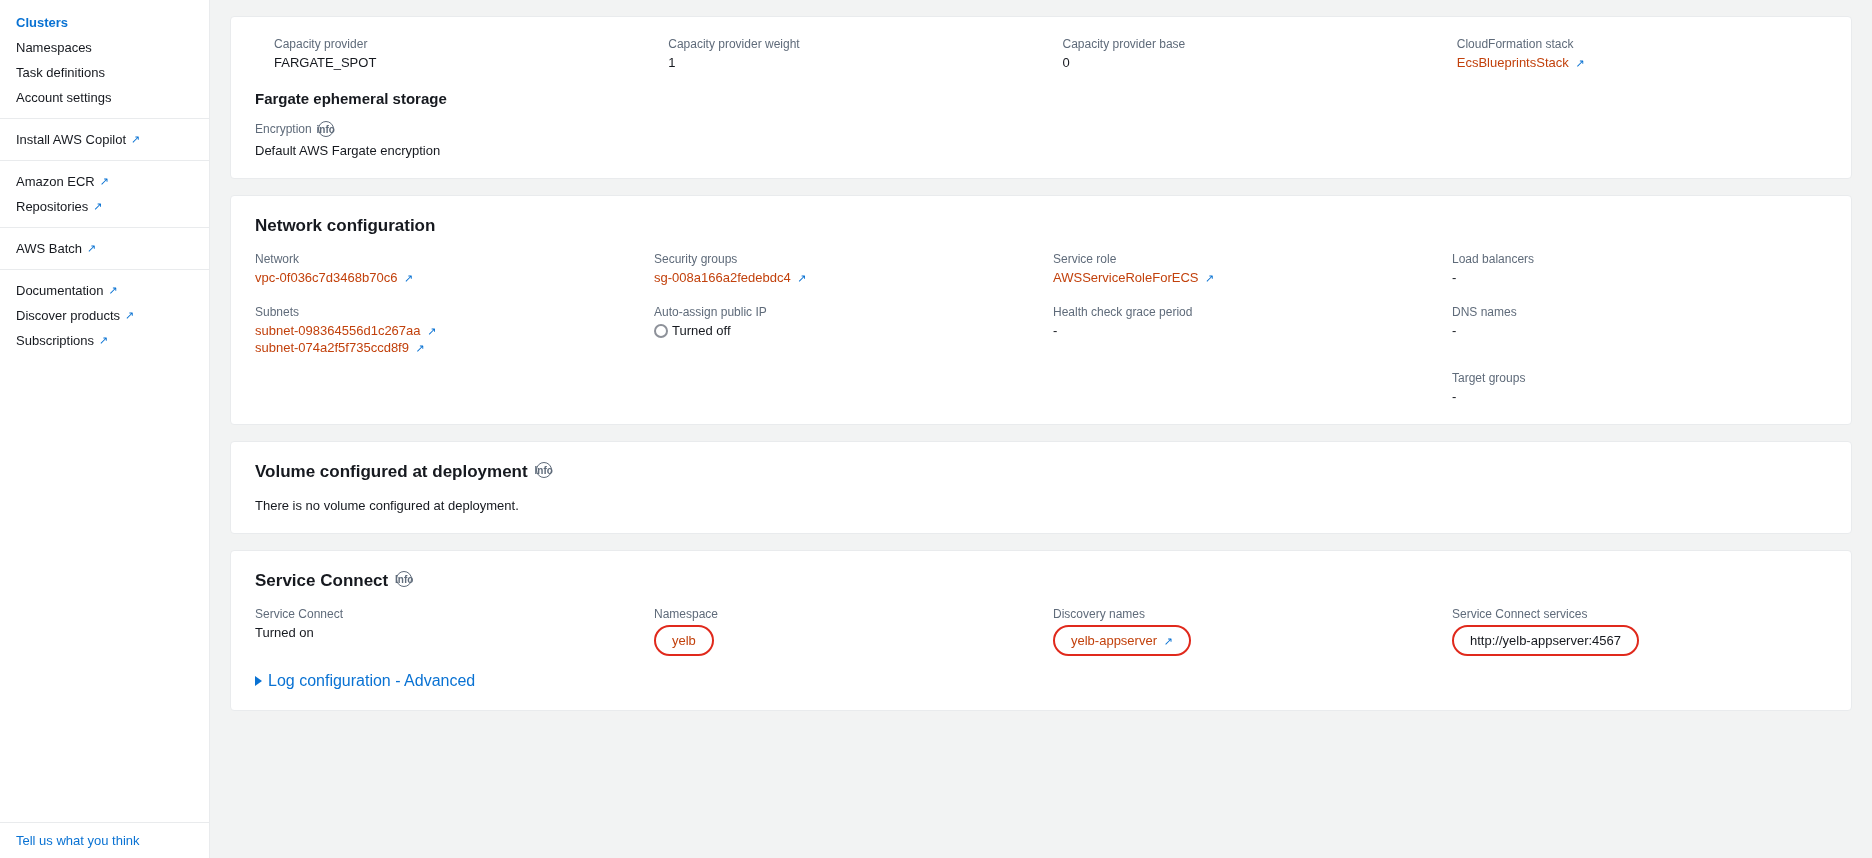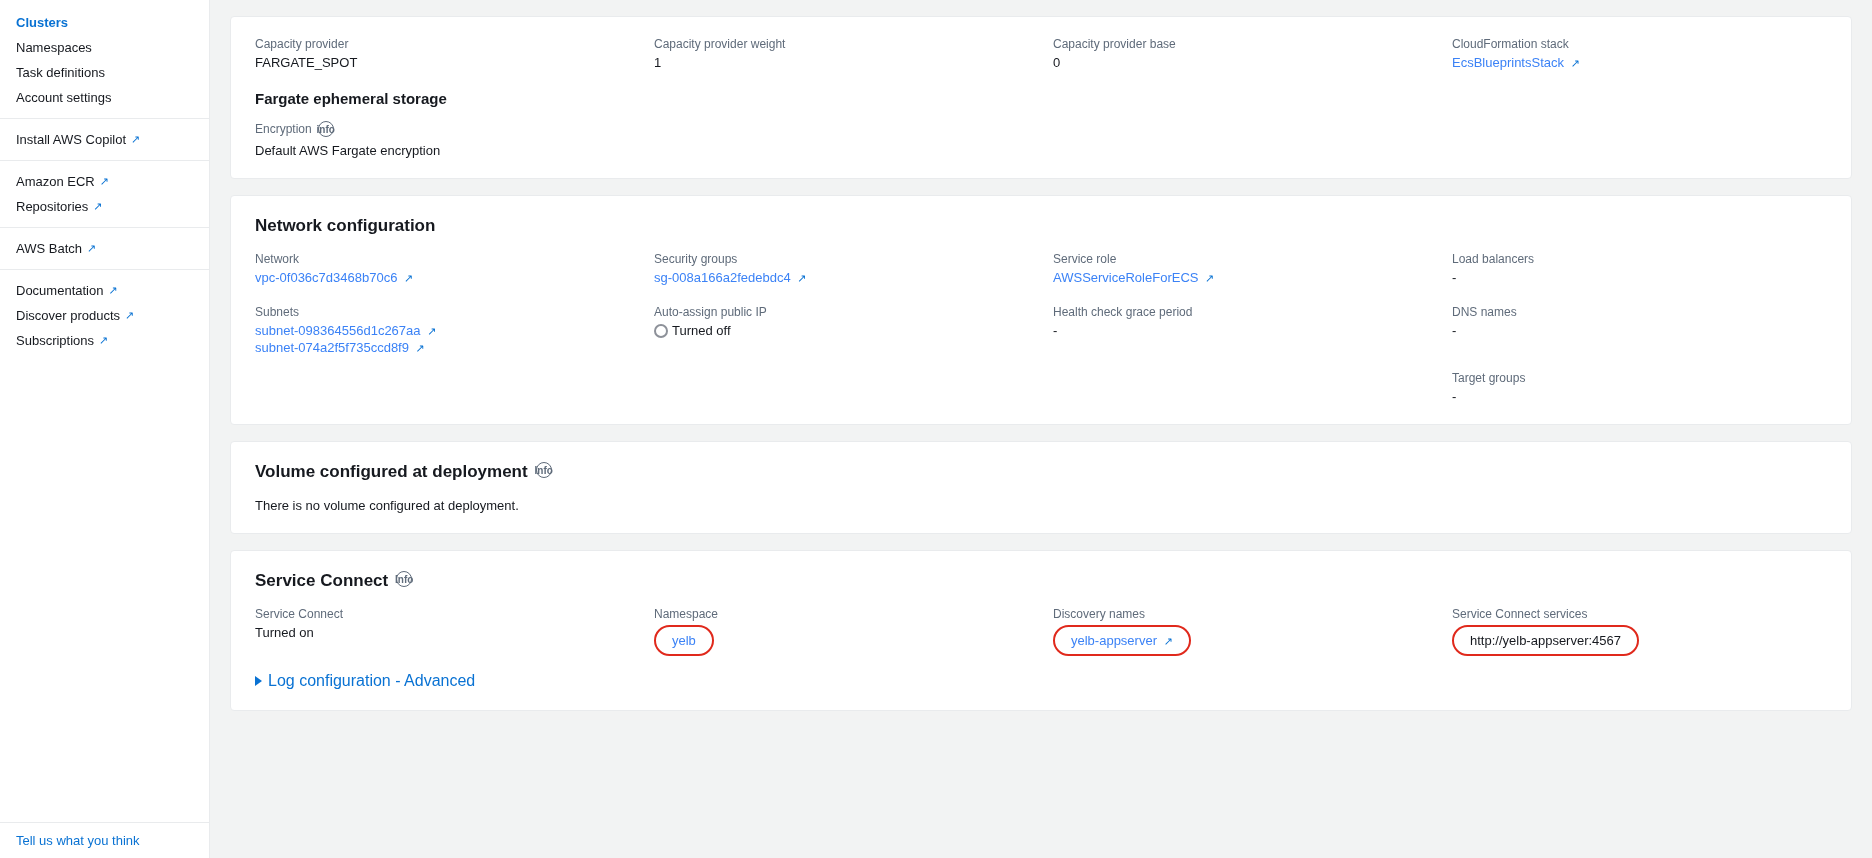--- a/index.html
+++ b/index.html
@@ -103,31 +103,32 @@
     .detail-label {
       font-size: 12px;
       color: #5f6b7a;
       margin-bottom: 4px;
     }
     .detail-value {
       font-size: 13px;
       color: #16191f;
     }
     .detail-value a {
-      color: #3b82f6;
+      color: #c2410c;
       text-decoration: none;
       cursor: pointer;
     }
 
     
     .capacity-top-grid {
       display: grid;
       grid-template-columns: repeat(4, 1fr);
       gap: 16px 24px;
       margin-bottom: 20px;
+      margin-left: 19px;
     }
 
     
     .fargate-section { }
     .fargate-title { font-size: 15px; font-weight: 600; color: #16191f; margin-bottom: 14px; }
 
     
     .status-off {
       display: inline-flex;
       align-items: center;

